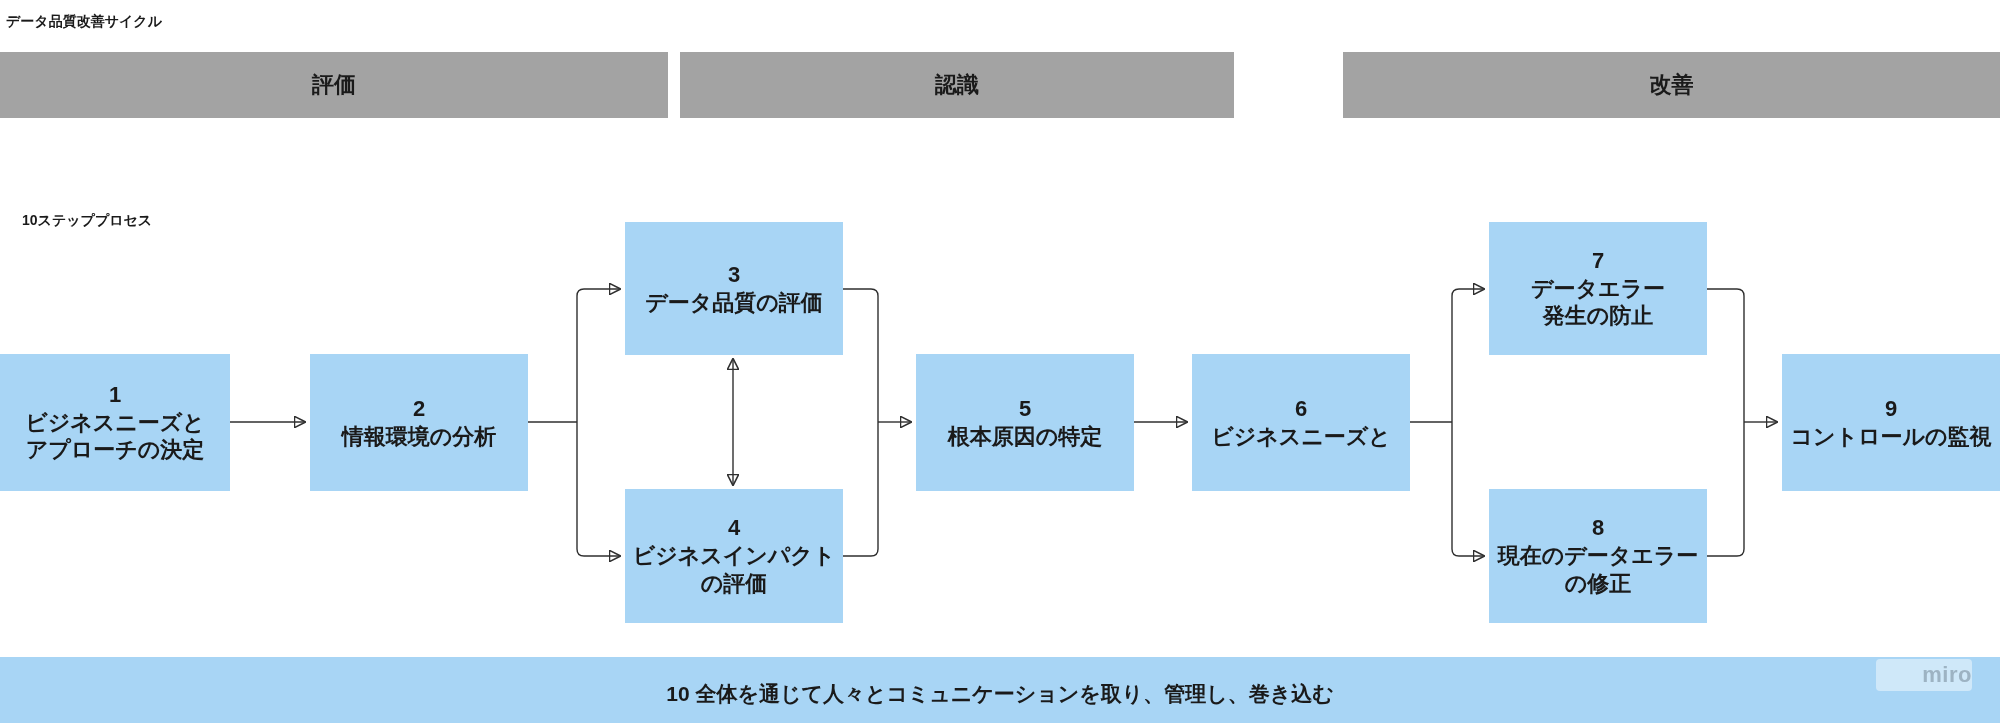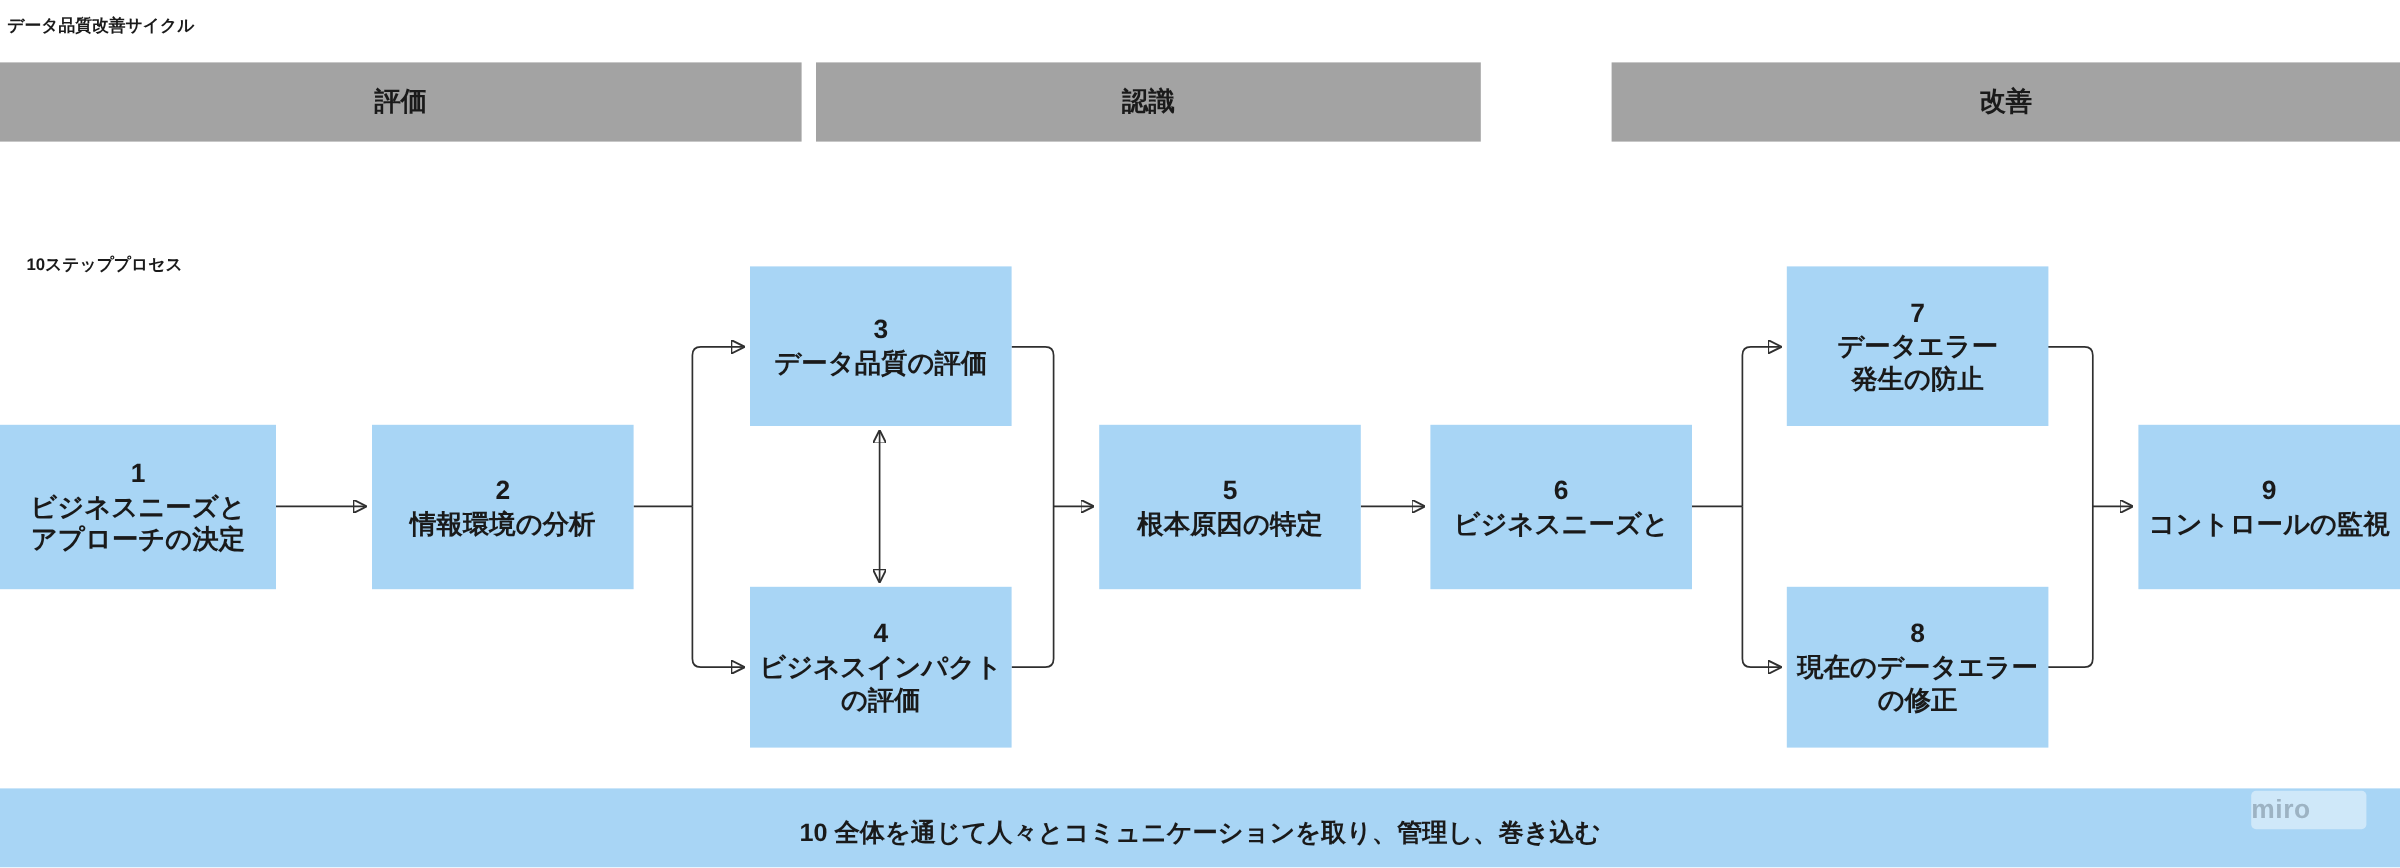--- a/index.html
+++ b/index.html
@@ -22,21 +22,21 @@
   }
   .box .lbl { white-space:pre-line; }
   .bottom-bar {
     position:absolute; left:0; top:657px; width:2000px; height:74px; background:#a8d5f5;
     display:flex; align-items:center; justify-content:center;
     font-weight:700; font-size:21px;
   }
   .watermark {
     position:absolute; left:1876px; top:659px; width:96px; height:32px;
     background:rgba(255,255,255,0.45); border-radius:4px;
-    display:flex; align-items:center; justify-content:flex-start;
+    display:flex; align-items:center; justify-content:flex-end;
     font-weight:700; font-size:22px; color:#9db3c3; letter-spacing:0.5px;
   }
   svg.connectors { position:absolute; left:0; top:0; pointer-events:none; }
   svg.connectors path { fill:none; stroke:#2f2f2f; stroke-width:1.4px; }
 </style>
 </head>
 <body>
 
 <div class="stage">
 

